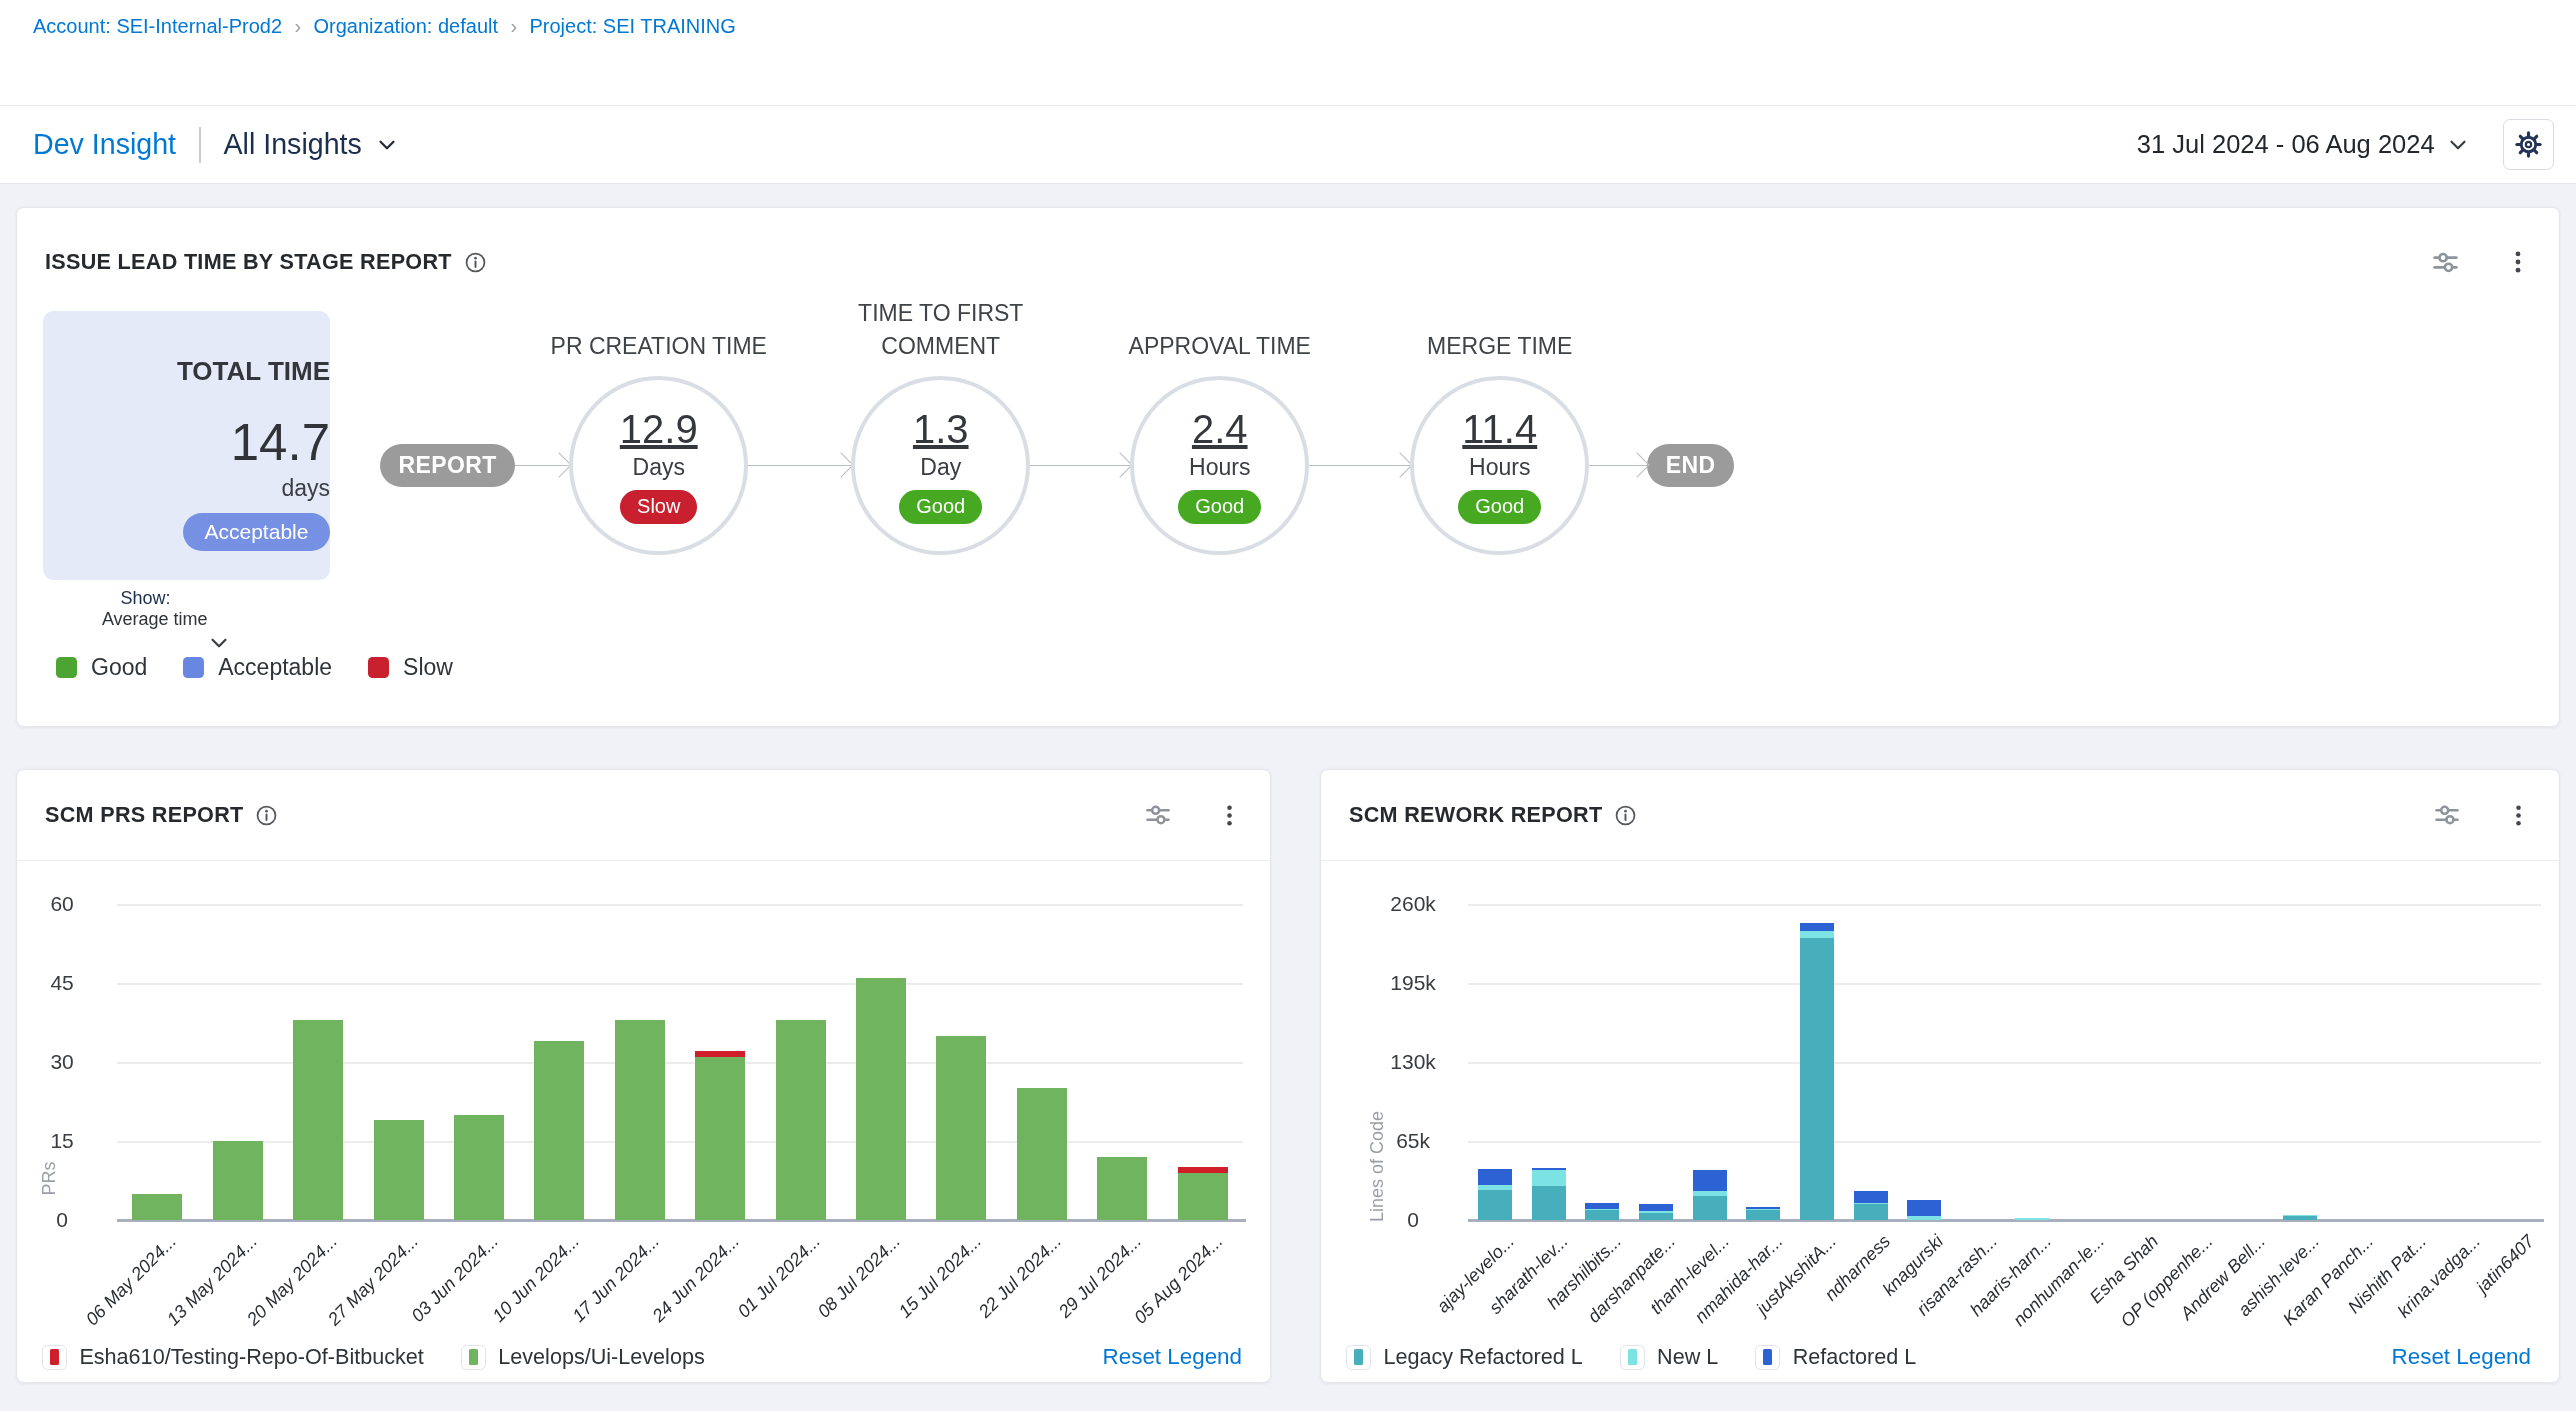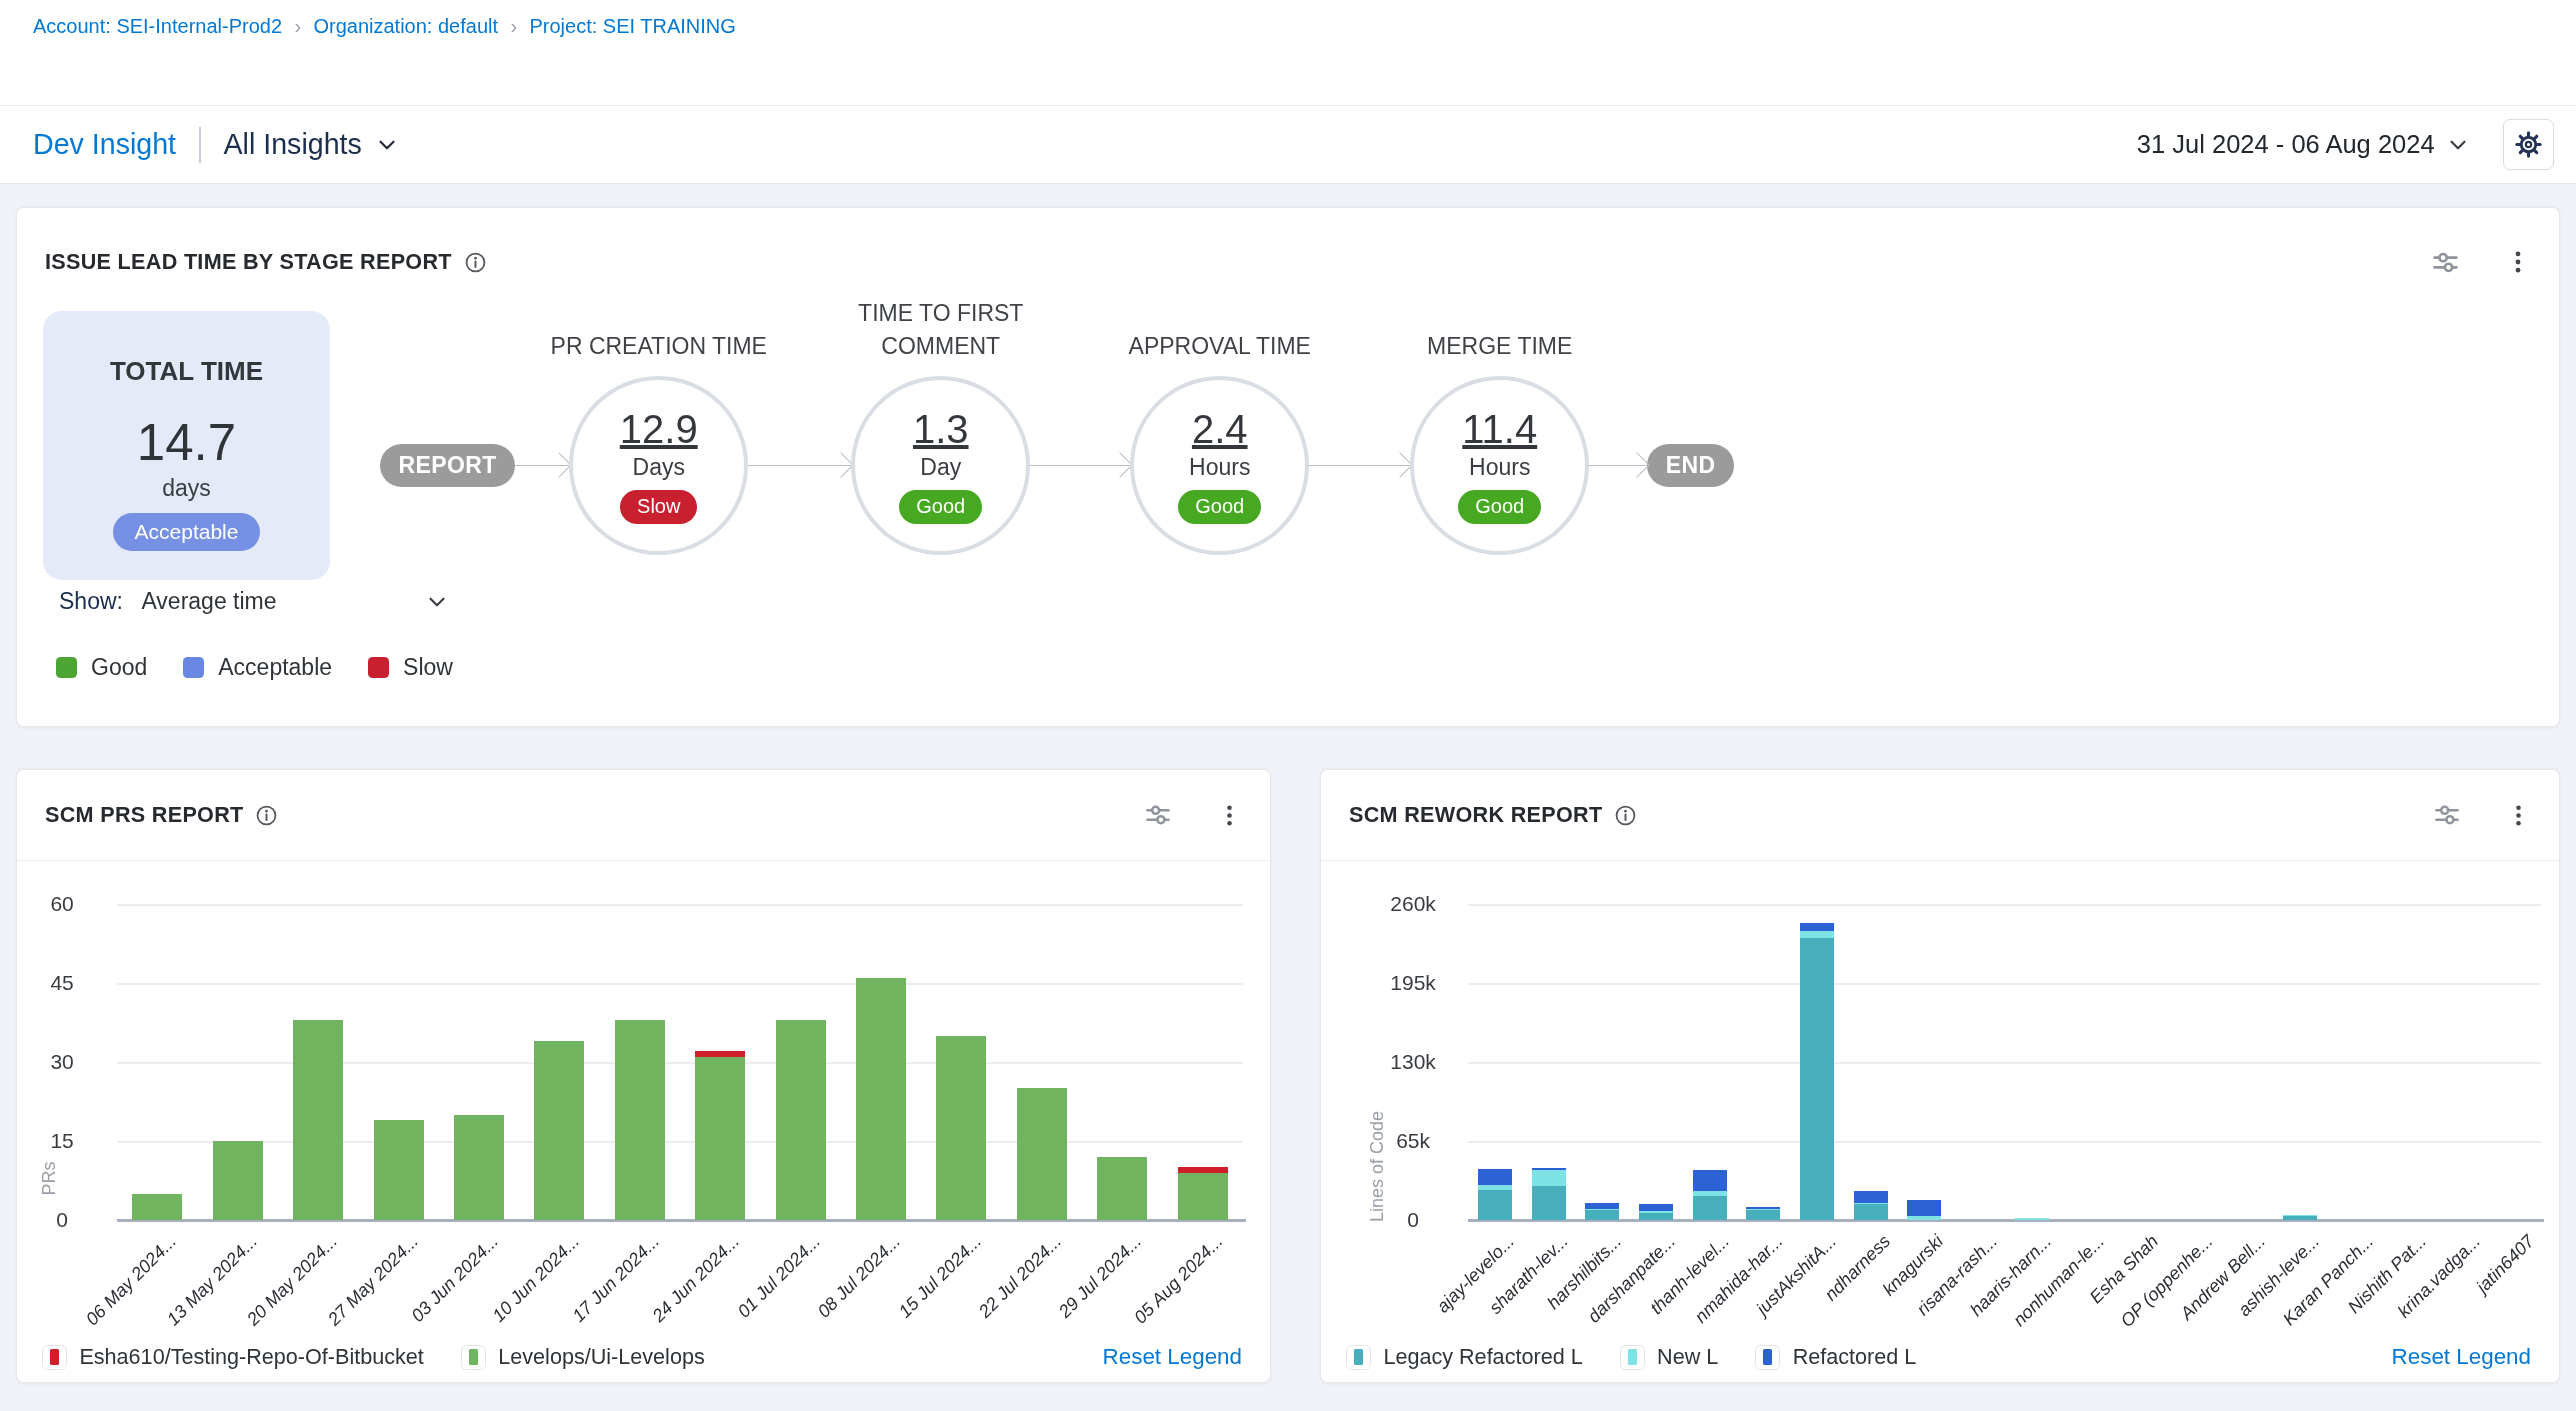--- a/index.html
+++ b/index.html
@@ -37,21 +37,21 @@
   .card-head { display:flex; align-items:center; padding:0 28px; }
   #card-lead .card-head { height:108px; }
   #card-prs .card-head, #card-rework .card-head { height:91px; border-bottom:0.8px solid #ECEDF1; }
   .card-title { font-size:21.6px; font-weight:700; letter-spacing:0.3px; color:#26292E; }
   .card-head .info-ic { margin-left:10.8px; }
   .head-icons { margin-left:auto; display:flex; align-items:center; gap:45px; }
   .icon-btn { cursor:pointer; display:flex; }
 
   
   #total-box { position:absolute; left:26px; top:103px; width:287px; height:269px;
-    background:#E5EAF9; border-radius:19px; text-align:center; }
+    background:#E5EAF9; border-radius:11px; text-align:right; }
   #total-label { font-size:26px; font-weight:700; color:#33373C; margin-top:45px; }
   #total-value { font-size:51px; font-weight:500; color:#303338; margin-top:26px; }
   #total-unit  { font-size:23px; color:#3A3D42; margin-top:3.1px; }
   #total-pill  { display:inline-block; margin-top:10.8px; background:#7691E3; color:#fff;
     font-size:21px; padding:7px 21.6px; border-radius:20px; }
 
   #flow { position:absolute; left:363px; top:168px; height:179px; display:flex; align-items:center; }
   .term-pill { background:#9B9B9B; color:#fff; font-weight:700; font-size:23px; letter-spacing:0.4px;
     padding:7.7px 18.5px; border-radius:21.6px; }
   .arrow { position:relative; height:1.5px; background:#B9BDC4; }
@@ -59,21 +59,21 @@
     border-top:1.5px solid #B9BDC4; border-right:1.5px solid #B9BDC4; transform:rotate(45deg); transform-origin:center; }
   .stage { position:relative; width:179px; height:179px; }
   .stage-label { position:absolute; bottom:calc(100% + 12.4px); left:50%; transform:translateX(-50%);
     width:255px; text-align:center; font-size:23px; color:#3F4348; line-height:1.45; }
   .stage-circle { width:179px; height:179px; border-radius:50%; border:4.6px solid #D9DDE4; background:#fff;
     display:flex; flex-direction:column; align-items:center; justify-content:center; cursor:pointer; }
   .stage-value { font-size:40px; font-weight:500; color:#34373C;text-decoration:underline; }
   .stage-unit { font-size:23px; color:#3A3D42; margin-top:1.5px; }
   .stage-pill { margin-top:9.3px; color:#fff; font-size:20px; padding:5.4px 17px; border-radius:18px; }
 
-  #show-row { position:absolute; left:42px; top:380px; display:flex; align-items:center; font-size:23px; }
+  #show-row { position:absolute; left:42px; top:380px; display:flex; align-items:center; font-size:18px;flex-direction:column; }
   #show-label { color:#1B2E4E; font-weight:500; }
   #show-value { color:#2F3439; margin-left:18.5px; }
   #show-row .chev { margin-left:147px; }
 
   #lead-legend { position:absolute; left:39px; top:446px; display:flex; align-items:center; gap:36px; }
   .llg-item { display:flex; align-items:center; gap:14px; font-size:23px; color:#2F3439; }
   .llg-sq { width:21px; height:21px; border-radius:4.6px; }
 
   
   .plot { position:absolute; }

